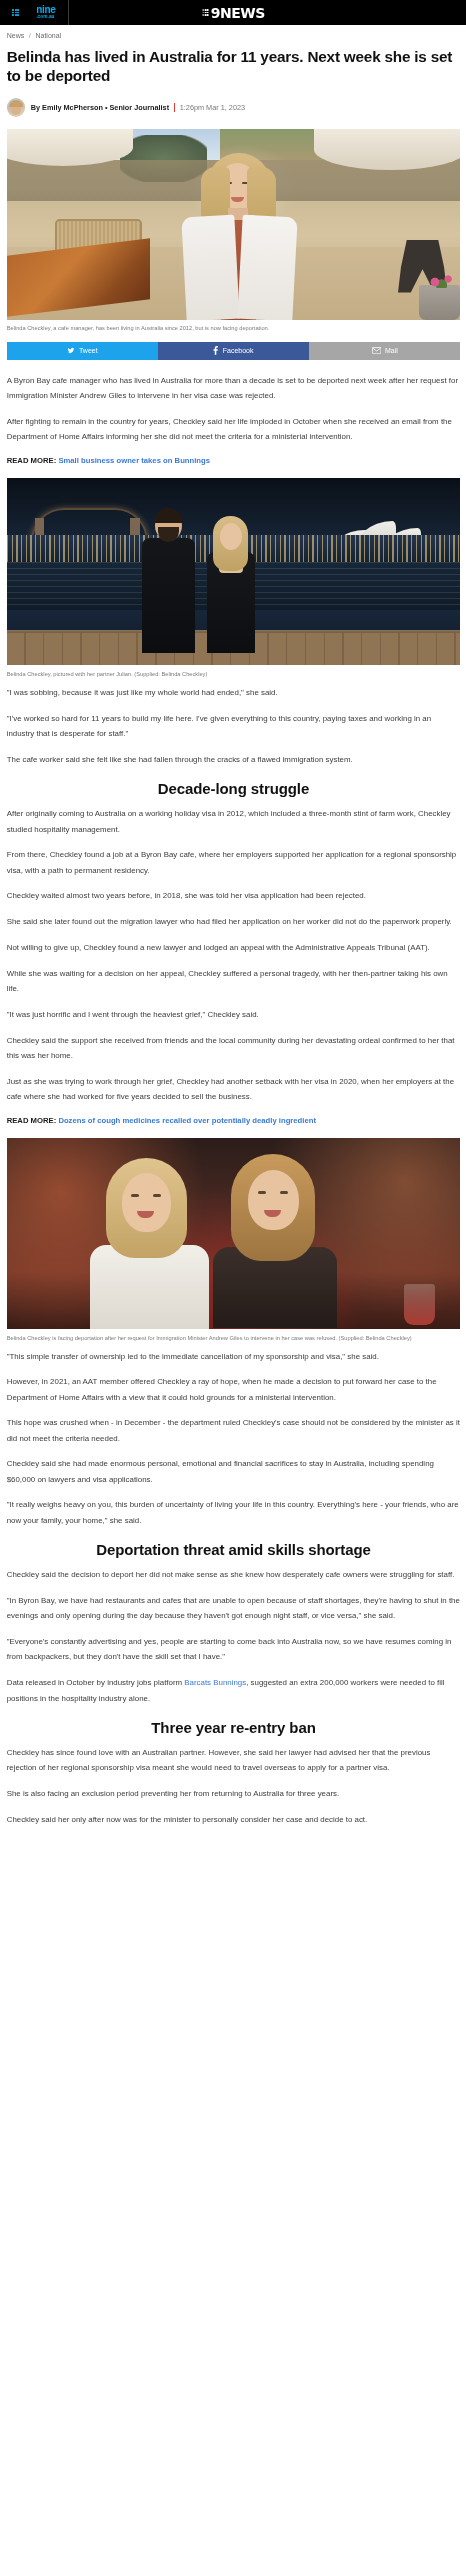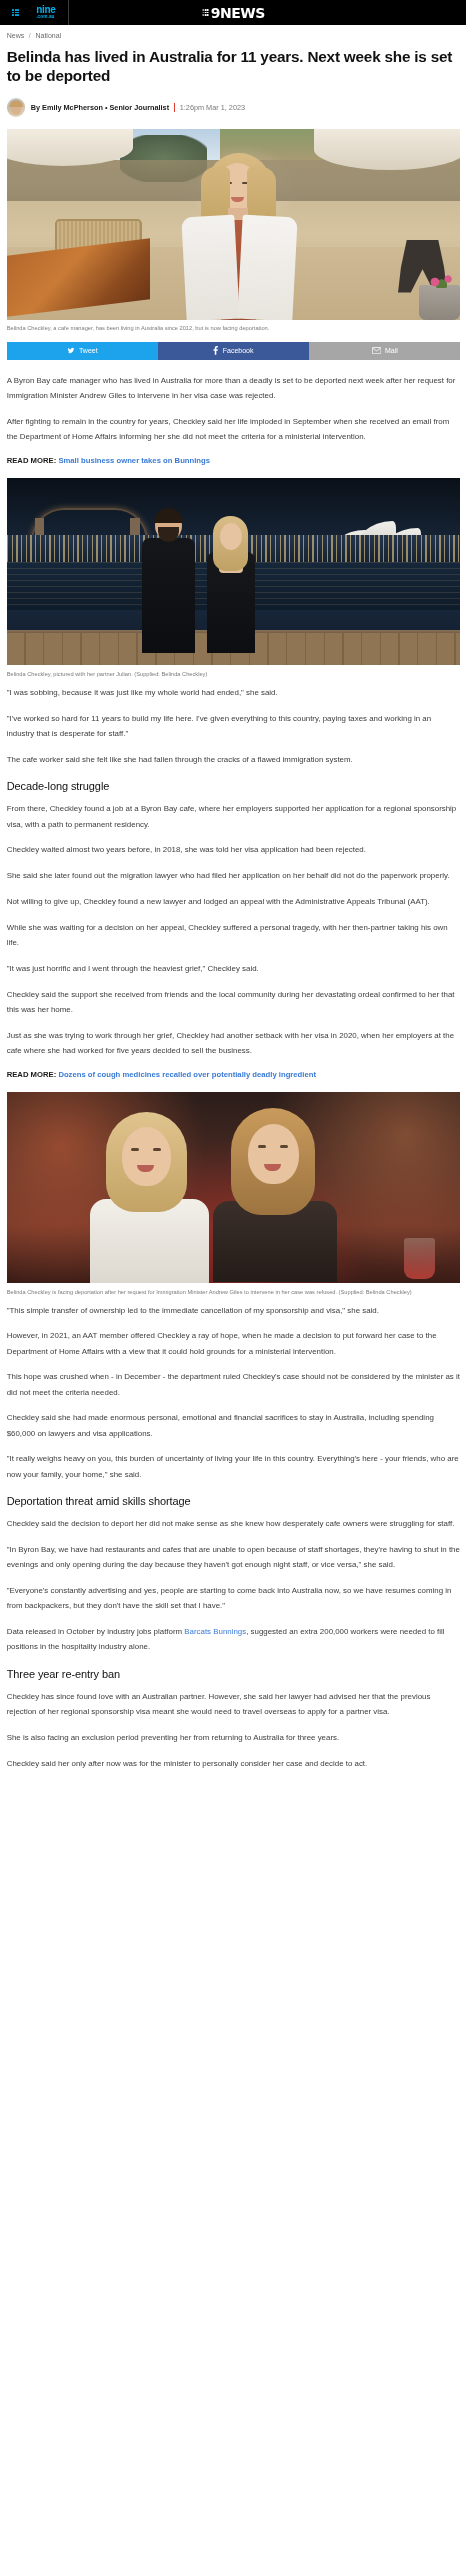--- a/index.html
+++ b/index.html
@@ -431,25 +431,26 @@
     line-height: 1.92;
     color: #3c3c3c;
     margin: 0 0 10.7px 0;
     font-family: "Liberation Sans", sans-serif;
   }
   a.inline-link {
     color: #3a7bd5;
     text-decoration: none;
   }
   h2.subhead {
-    font-size: 11px;
-    font-weight: 400;
+    font-size: 15px;
+    font-weight: 700;
     color: #111111;
     margin: 13.3px 0 9.3px 0;
     letter-spacing: -0.1px;
+    text-align: center;
   }
   p.readmore {
     font-size: 7.7px;
     margin: 0 0 10.7px 0;
     line-height: 1.6;
   }
   p.readmore .rm-label {
     font-weight: 700;
     color: #1a1a1a;
   }
@@ -568,24 +569,24 @@
       <span>
         <svg width="9.3" height="7.3" viewBox="0 0 24 18" fill="none" stroke="#fff" stroke-width="2" aria-hidden="true">
           <rect x="1" y="1" width="22" height="16" rx="1"></rect>
           <path d="M1.5 2.2 12 10 22.5 2.2"></path>
         </svg>
       </span>
       <span>Mail</span>
     </a>
   </div>
 
-  <p class="body">A Byron Bay cafe manager who has lived in Australia for more than a deadly is set to be deported next week after her request for Immigration Minister Andrew Giles to intervene in her visa case was rejected.</p>
-
-
-  <p class="body">After fighting to remain in the country for years, Checkley said her life imploded in September when she received an email from the Department of Home Affairs informing her she did not meet the criteria for a ministerial intervention.</p>
+  <p class="body">A Byron Bay cafe manager who has lived in Australia for more than a decade is set to be deported next week after her request for Immigration Minister Andrew Giles to intervene in her visa case was rejected.</p>
+
+
+  <p class="body">After fighting to remain in the country for years, Checkley said her life imploded in October when she received an email from the Department of Home Affairs informing her she did not meet the criteria for a ministerial intervention.</p>
 
   <p class="readmore">
     <span class="rm-label">READ MORE:</span>
     <a href="#">Small business owner takes on Bunnings</a>
   </p>
 
   <figure>
     <div class="photo photo-2">
       <div class="p2-sky"></div>
       <div class="p2-bridge">
@@ -617,23 +618,24 @@
     </div>
     <figcaption>Belinda Checkley, pictured with her partner Julian. (Supplied: Belinda Checkley)</figcaption>
   </figure>
 
   <p class="body">"I was sobbing, because it was just like my whole world had ended," she said.</p>
   <p class="body">"I've worked so hard for 11 years to build my life here. I've given everything to this country, paying taxes and working in an industry that is desperate for staff."</p>
   <p class="body">The cafe worker said she felt like she had fallen through the cracks of a flawed immigration system.</p>
 
   <h2 class="subhead">Decade-long struggle</h2>
 
+  <p class="body">After originally coming to Australia on a working holiday visa in 2012, which included a three-month stint of farm work, Checkley studied hospitality management.</p>
   <p class="body">From there, Checkley found a job at a Byron Bay cafe, where her employers supported her application for a regional sponsorship visa, with a path to permanent residency.</p>
   <p class="body">Checkley waited almost two years before, in 2018, she was told her visa application had been rejected.</p>
-  <p class="body">She said she later found out the migration lawyer who had filed her application on her behalf did not do the paperwork properly.</p>
+  <p class="body">She said she later found out the migration lawyer who had filed her application on her worker did not do the paperwork properly.</p>
   <p class="body">Not willing to give up, Checkley found a new lawyer and lodged an appeal with the Administrative Appeals Tribunal (AAT).</p>
   <p class="body">While she was waiting for a decision on her appeal, Checkley suffered a personal tragedy, with her then-partner taking his own life.</p>
   <p class="body">"It was just horrific and I went through the heaviest grief," Checkley said.</p>
   <p class="body">Checkley said the support she received from friends and the local community during her devastating ordeal confirmed to her that this was her home.</p>
   <p class="body">Just as she was trying to work through her grief, Checkley had another setback with her visa in 2020, when her employers at the cafe where she had worked for five years decided to sell the business.</p>
 
   <p class="readmore">
     <span class="rm-label">READ MORE:</span>
     <a href="#">Dozens of cough medicines recalled over potentially deadly ingredient</a>
   </p>

